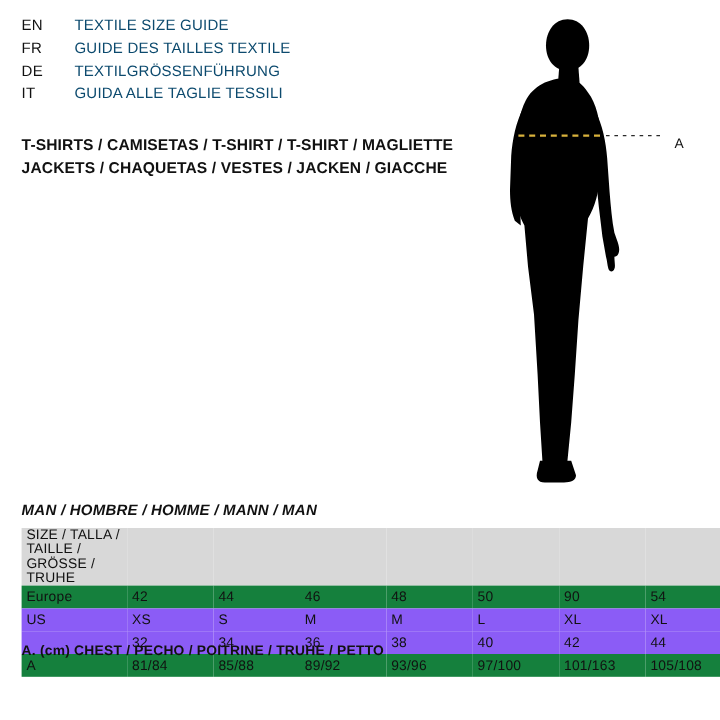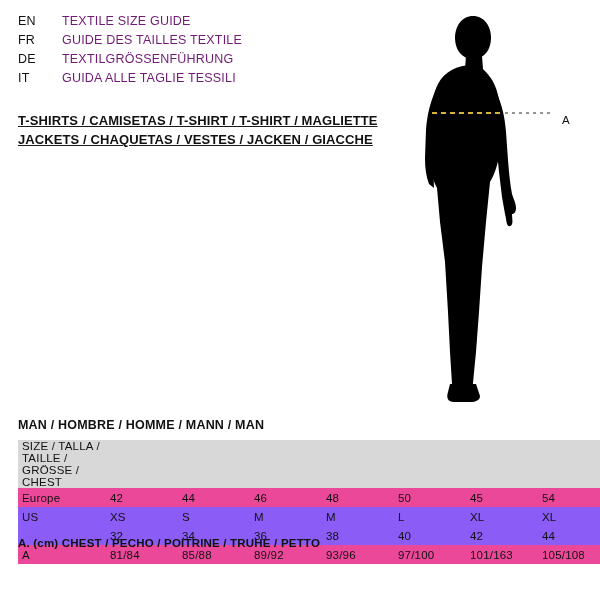--- a/index.html
+++ b/index.html
@@ -35,31 +35,30 @@
   }
   .legend-code {
     width: 44px;
     font-size: 12.5px;
     letter-spacing: 0.2px;
     color: #111;
   }
   .legend-text {
     font-size: 12.5px;
     letter-spacing: 0.2px;
-    color: #701a75;
+    color: #0c4a6e;
     white-space: nowrap;
   }
 
   
   .garment-lines {
     position: absolute;
     left: 18px;
     top: 111px;
     width: 380px;
-    text-decoration: underline;
   }
   .garment-line {
     font-size: 13px;
     font-weight: bold;
     letter-spacing: 0.1px;
     line-height: 19px;
     color: #111;
     white-space: nowrap;
   }
 
@@ -83,20 +82,21 @@
 
   
   .table-title {
     position: absolute;
     left: 18px;
     top: 418px;
     font-size: 12.5px;
     font-weight: bold;
     letter-spacing: 0.2px;
     color: #111;
+    font-style: italic;
   }
 
   .size-table {
     position: absolute;
     left: 18px;
     top: 440px;
     width: 564px;
     border-collapse: collapse;
     table-layout: fixed;
   }
@@ -109,21 +109,21 @@
     vertical-align: middle;
   }
   .row-head td {
     background: #d8d8d8;
     font-weight: normal;
   }
   .row-alt td {
     background: #8b5cf6;
   }
   .row-plain td {
-    background: #ec4899;
+    background: #15803d;
   }
   .col-label { width: 84px; }
   .col-val { width: 68px; text-align: left; }
 
   .footnote {
     position: absolute;
     left: 18px;
     top: 537px;
     font-size: 11.5px;
     font-weight: bold;
@@ -193,38 +193,38 @@
       </g>
     </svg>
     <div class="measure-label">A</div>
   </div>
 
   <div class="table-title">MAN / HOMBRE / HOMME / MANN / MAN</div>
 
   <table class="size-table">
     <tbody>
       <tr class="row-head">
-        <td class="col-label">SIZE / TALLA / TAILLE / GRÖSSE / CHEST</td>
+        <td class="col-label">SIZE / TALLA / TAILLE / GRÖSSE / TRUHE</td>
         <td class="col-val"></td>
         <td class="col-val"></td>
         <td class="col-val"></td>
         <td class="col-val"></td>
         <td class="col-val"></td>
         <td class="col-val"></td>
         <td class="col-val"></td>
 
       </tr>
       <tr class="row-plain">
         <td class="col-label">Europe</td>
         <td class="col-val">42</td>
         <td class="col-val">44</td>
         <td class="col-val">46</td>
         <td class="col-val">48</td>
         <td class="col-val">50</td>
-        <td class="col-val">45</td>
+        <td class="col-val">90</td>
         <td class="col-val">54</td>
 
       </tr>
       <tr class="row-alt">
         <td class="col-label">US</td>
         <td class="col-val">XS</td>
         <td class="col-val">S</td>
         <td class="col-val">M</td>
         <td class="col-val">M</td>
         <td class="col-val">L</td>

